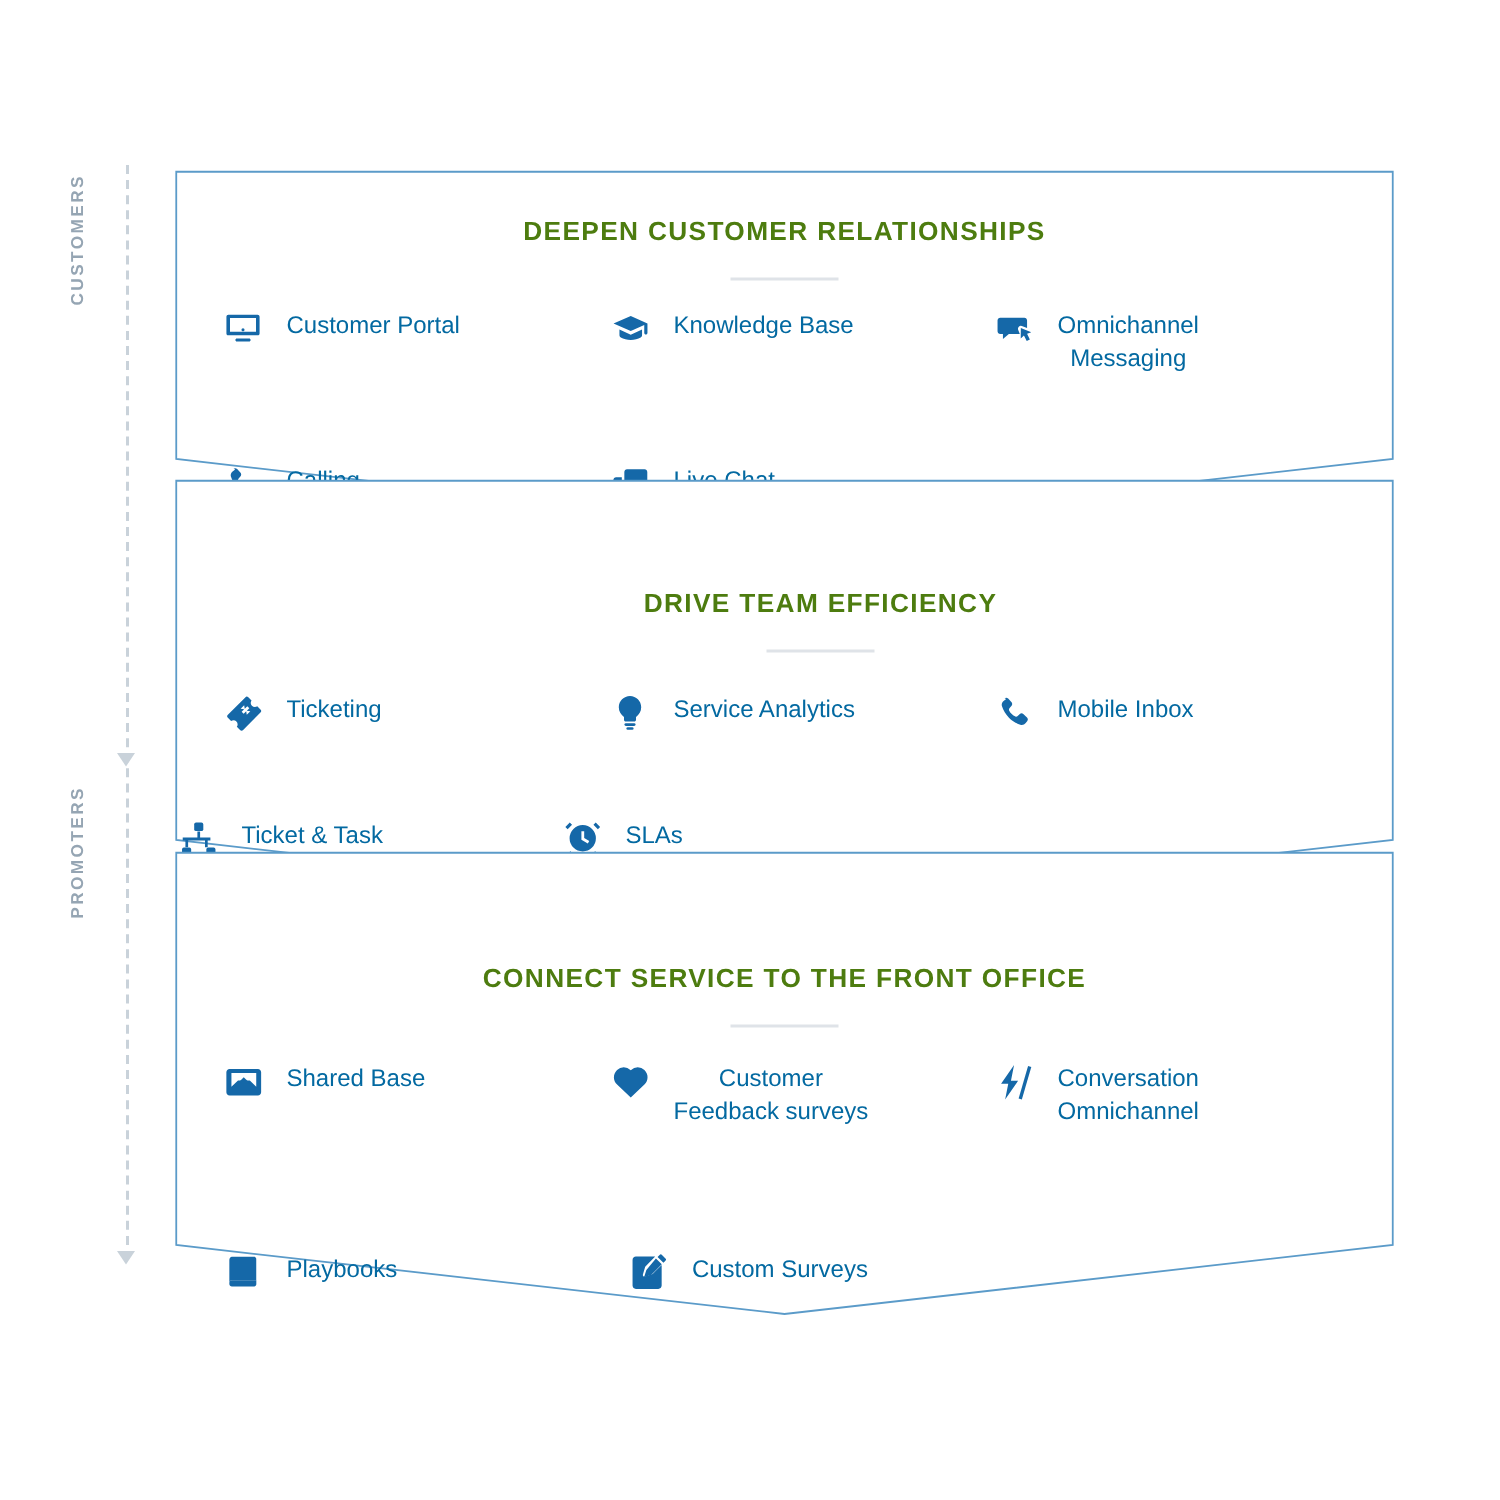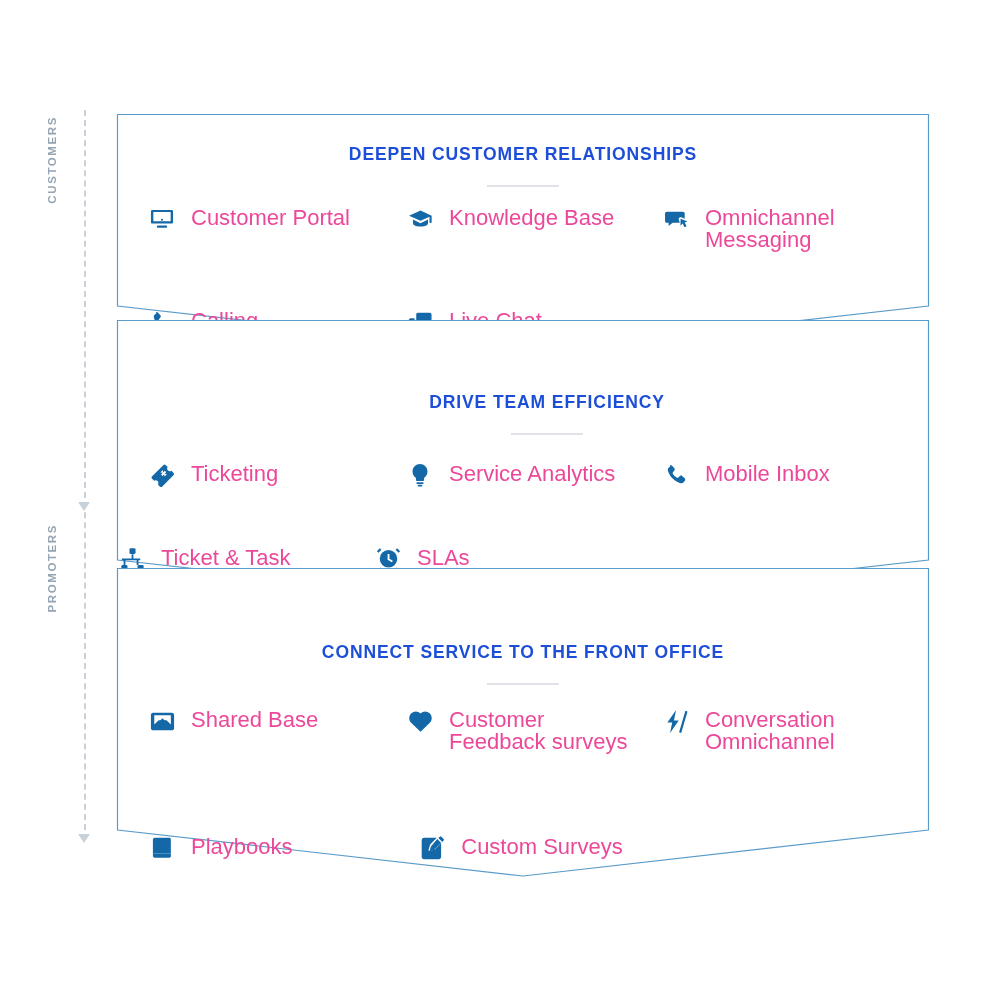--- a/index.html
+++ b/index.html
@@ -79,21 +79,21 @@
     position: absolute;
     left: 0; top: 0;
     width: 812px;
   }
 
   .panel-title {
     text-align: center;
     font-size: 17.5px;
     font-weight: 700;
     letter-spacing: 0.9px;
-    color: #1d4ed8;
+    color: #4d7c0f;
     font-family: "Liberation Sans", sans-serif;
   }
   .title-rule {
     width: 72px;
     height: 2px;
     background: #dfe3e8;
     margin: 20px auto 0 auto;
   }
 
   
@@ -121,26 +121,27 @@
     height: 30px;
     display: flex;
     align-items: center;
     justify-content: center;
     margin-right: 14px;
     color: #1568a8;
   }
   .ficon svg { display: block; }
 
   .flabel {
-    font-size: 22px;
+    font-size: 16px;
     line-height: 22px;
-    color: #ec4899;
+    color: #0369a1;
     font-family: "Liberation Sans", sans-serif;
     padding-top: 3px;
     white-space: pre-line;
+    text-align: center;
   }
 </style>
 </head>
 <body>
 
 <div id="stage">
 
   <div class="axis">
     <div class="axis-line"></div>
     <div class="axis-arrow mid"></div>

